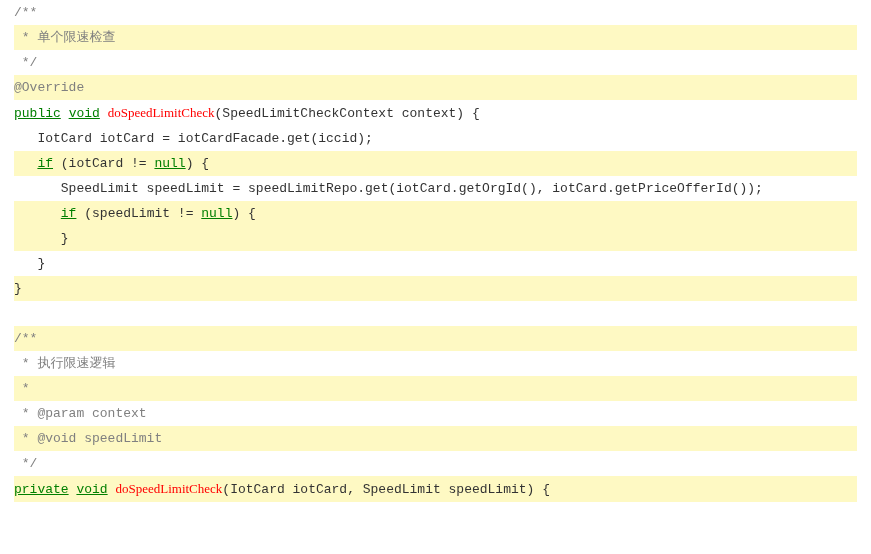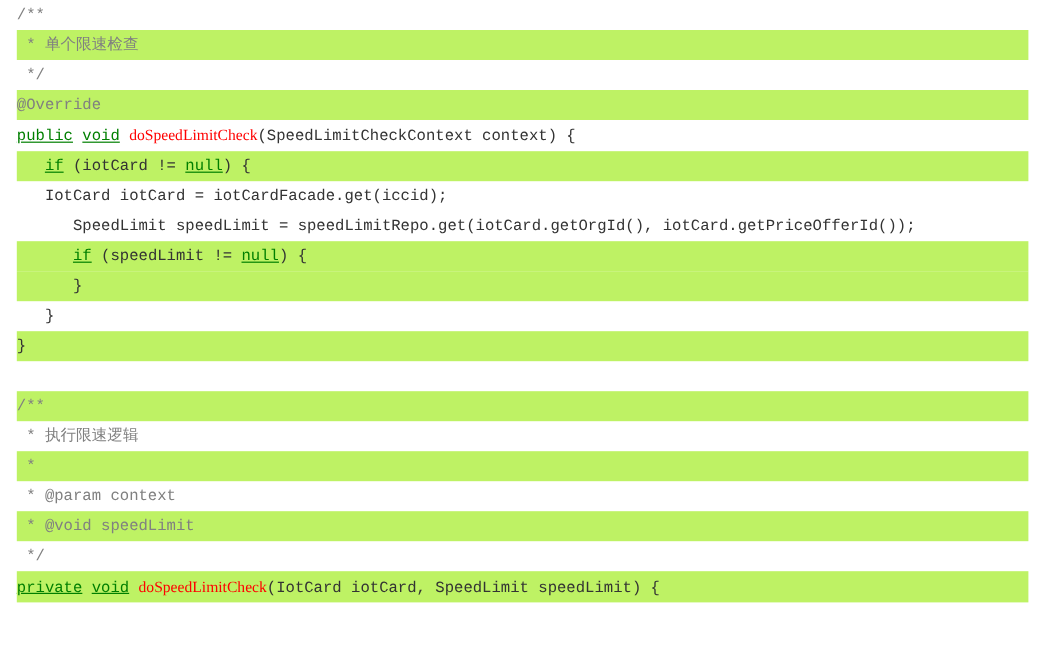--- a/index.html
+++ b/index.html
@@ -14,39 +14,39 @@
     overflow: hidden;
   }
   .code-block {
     padding: 0 14px;
   }
   .line {
     white-space: pre;
     display: block;
   }
   .line.alt {
-    background: #bef264;
+    background: #fef9c3;
   }
   .comment { color: #808080; }
   .annotation { color: #808080; }
   .keyword { color: #007f00; text-decoration: underline; }
   .method-name { color: #ff0000; font-family: Liberation Serif, serif; }
   .plain { color: #333333; }
 </style>
 </head>
 <body>
 
 <div class="code-block" id="code-root">
     <div class="line"><span class="comment">/**</span></div>
     <div class="line alt"><span class="comment"> * 单个限速检查</span></div>
     <div class="line"><span class="comment"> */</span></div>
     <div class="line alt"><span class="annotation">@Override</span></div>
     <div class="line"><span class="keyword">public</span><span class="plain"> </span><span class="keyword">void</span><span class="plain"> </span><span class="method-name">doSpeedLimitCheck</span><span class="plain">(SpeedLimitCheckContext context) {</span></div>
+    <div class="line"><span class="plain">   IotCard iotCard = iotCardFacade.get(iccid);</span></div>
     <div class="line alt"><span class="plain">   </span><span class="keyword">if</span><span class="plain"> (iotCard != </span><span class="keyword">null</span><span class="plain">) {</span></div>
-    <div class="line"><span class="plain">   IotCard iotCard = iotCardFacade.get(iccid);</span></div>
     <div class="line"><span class="plain">      SpeedLimit speedLimit = speedLimitRepo.get(iotCard.getOrgId(), iotCard.getPriceOfferId());</span></div>
     <div class="line alt"><span class="plain">      </span><span class="keyword">if</span><span class="plain"> (speedLimit != </span><span class="keyword">null</span><span class="plain">) {</span></div>
     <div class="line alt"><span class="plain">      }</span></div>
     <div class="line"><span class="plain">   }</span></div>
     <div class="line alt"><span class="plain">}</span></div>
     <div class="line"><span class="plain"> </span></div>
     <div class="line alt"><span class="comment">/**</span></div>
     <div class="line"><span class="comment"> * 执行限速逻辑</span></div>
     <div class="line alt"><span class="comment"> *</span></div>
     <div class="line"><span class="comment"> * @param context</span></div>

